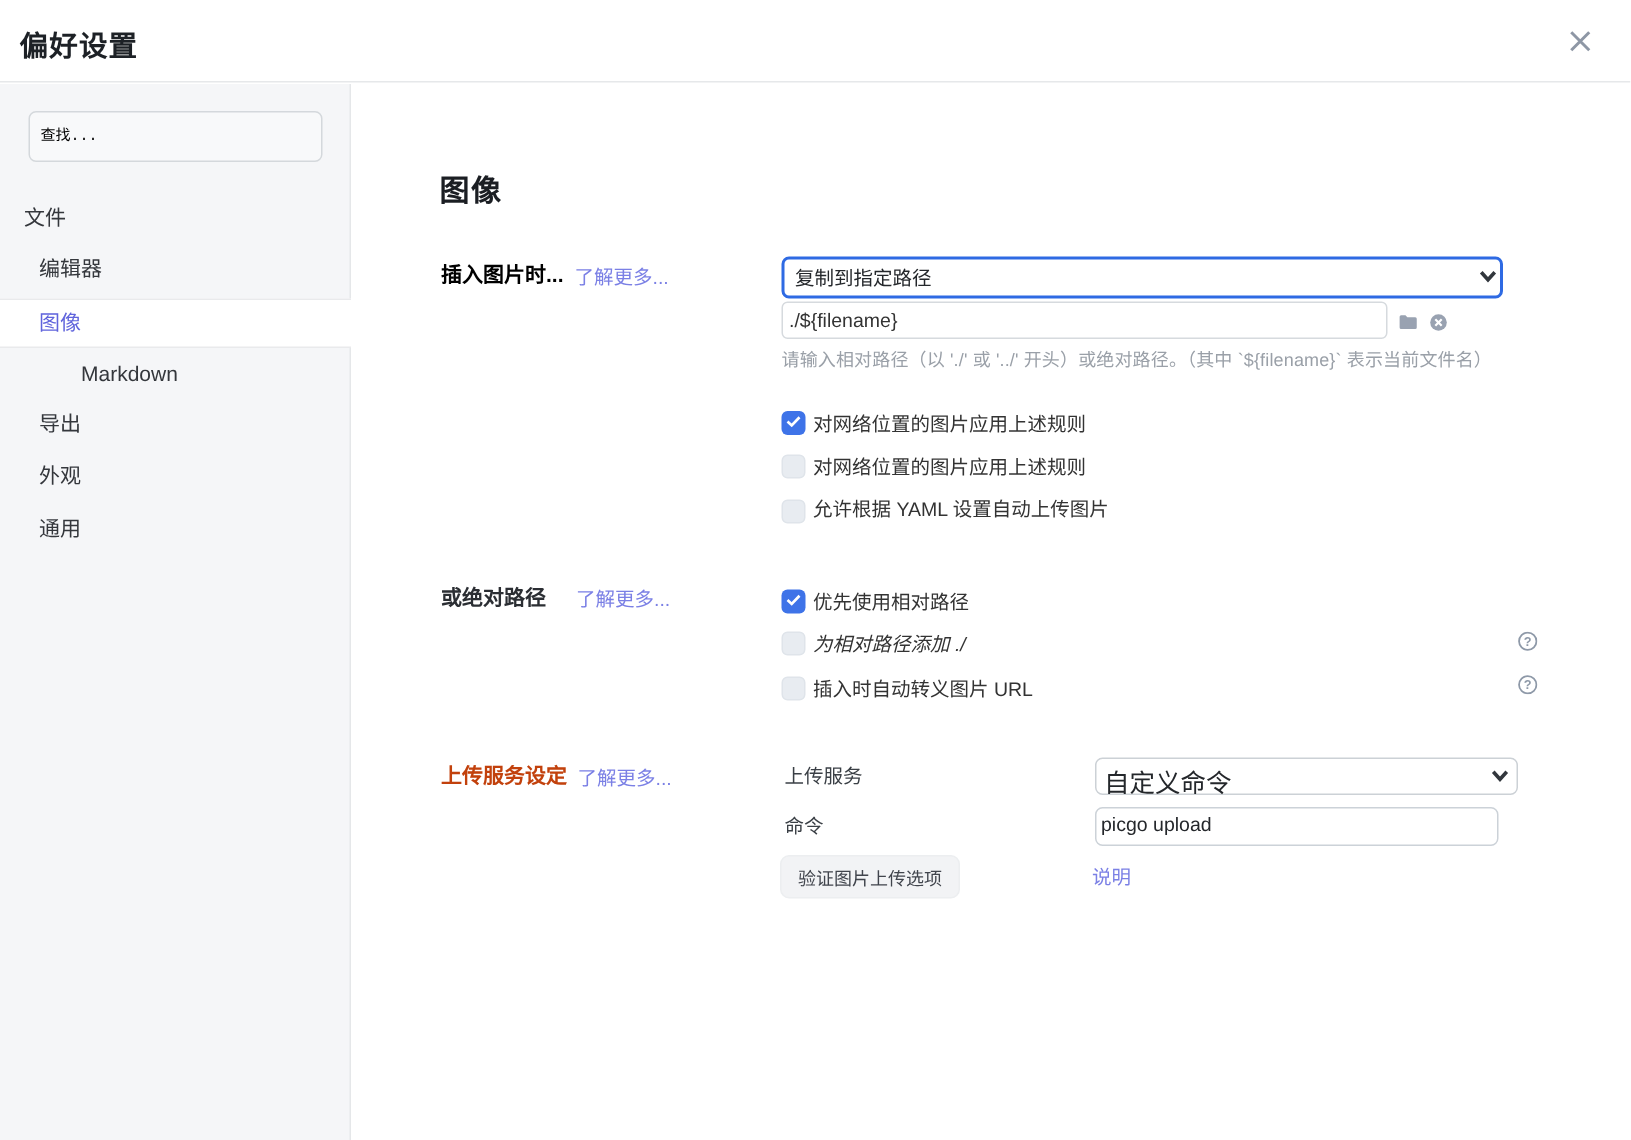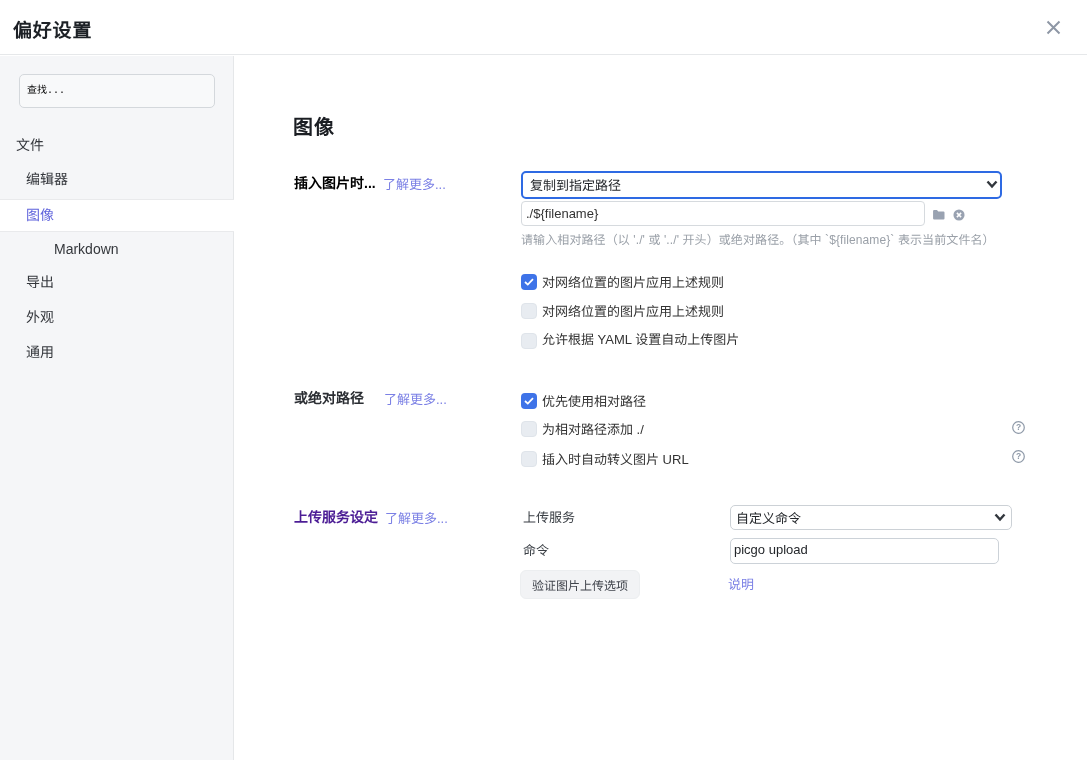--- a/index.html
+++ b/index.html
@@ -68,42 +68,42 @@
   <div class="abs cbu" style="left:521px;top:303px;"></div>
   <div class="abs cjk13" style="left:542px;top:301px;">对网络位置的图片应用上述规则</div>
   <div class="abs cbu" style="left:521px;top:333px;"></div>
   <div class="abs cjk13" style="left:542px;top:329px;">允许根据 YAML 设置自动上传图片</div>
 
   <div class="abs cbc" style="left:521px;top:393px;"><svg width="10" height="8" viewBox="0 0 10 8">
       <path d="M1 4 L3.8 6.6 L9 1.2" stroke="#fff" stroke-width="1.8" fill="none"></path>
     </svg></div>
   <div class="abs cjk13" style="left:542px;top:391px;">优先使用相对路径</div>
   <div class="abs cbu" style="left:521px;top:421px;"></div>
-  <div class="abs cjk13" style="left:542px;top:419px;">为相对路径添加 ./</div>
+  <div class="abs cjk13" style="left:542px;top:419px;font-style:italic;">为相对路径添加 ./</div>
   <div class="abs cbu" style="left:521px;top:451px;"></div>
   <div class="abs cjk13" style="left:542px;top:449px;">插入时自动转义图片 URL</div>
 
   <svg class="abs" style="left:1012px;top:421px;" width="13" height="13" viewBox="0 0 13 13">
     <circle cx="6.5" cy="6.5" r="5.8" fill="none" stroke="#8e99a8" stroke-width="1.2"></circle>
     <text x="6.5" y="9.4" text-anchor="middle" font-size="8.5" font-weight="bold" fill="#8e99a8" font-family="Liberation Sans, sans-serif">?</text>
   </svg>
   <svg class="abs" style="left:1012px;top:450px;" width="13" height="13" viewBox="0 0 13 13">
     <circle cx="6.5" cy="6.5" r="5.8" fill="none" stroke="#8e99a8" stroke-width="1.2"></circle>
     <text x="6.5" y="9.4" text-anchor="middle" font-size="8.5" font-weight="bold" fill="#8e99a8" font-family="Liberation Sans, sans-serif">?</text>
   </svg>
 
   <div class="abs" style="left:294px;top:387px;font-size:14px;font-weight:bold;color:#2b2e33;">或绝对路径</div>
   <div class="abs link" style="left:384px;top:389px;font-size:13px;">了解更多...</div>
 
-  <div class="abs" style="left:294px;top:506px;font-size:14px;font-weight:bold;color:#4c1d95;font-family:Liberation Mono, monospace;">上传服务设定</div>
+  <div class="abs" style="left:294px;top:506px;font-size:14px;font-weight:bold;color:#c2410c;font-family:Liberation Mono, monospace;">上传服务设定</div>
   <div class="abs link" style="left:385px;top:508px;font-size:13px;">了解更多...</div>
 
   <div class="abs" style="left:523px;top:507px;font-size:13px;color:#3a3f45;">上传服务</div>
   <div class="abs" style="left:730px;top:505px;width:282px;height:25px;border:1px solid #ccd1d6;border-radius:5px;background:#fff;"></div>
-  <div class="abs" style="left:736px;top:508px;font-size:13px;color:#24272b;">自定义命令</div>
+  <div class="abs" style="left:736px;top:508px;font-size:17px;color:#24272b;">自定义命令</div>
   <svg class="abs" style="left:994px;top:513px;" width="12" height="9" viewBox="0 0 12 9">
     <path d="M1.5 1.5 L6 6.5 L10.5 1.5" stroke="#32373d" stroke-width="2.4" fill="none"></path>
   </svg>
 
   <div class="abs" style="left:523px;top:540px;font-size:13px;color:#3a3f45;">命令</div>
   <div class="abs" style="left:730px;top:538px;width:269px;height:26px;border:1px solid #ccd2d8;border-radius:5px;background:#fff;"></div>
   <div class="abs" style="left:734px;top:542px;font-size:13px;color:#24272b;">picgo upload</div>
 
   <div class="abs" style="left:520px;top:570px;width:120px;height:29px;background:#f2f3f5;border-radius:6px;border:1px solid #eceef0;"></div>
   <div class="abs" style="left:532px;top:576px;font-size:12px;color:#41454d;text-align:right;">验证图片上传选项</div>

